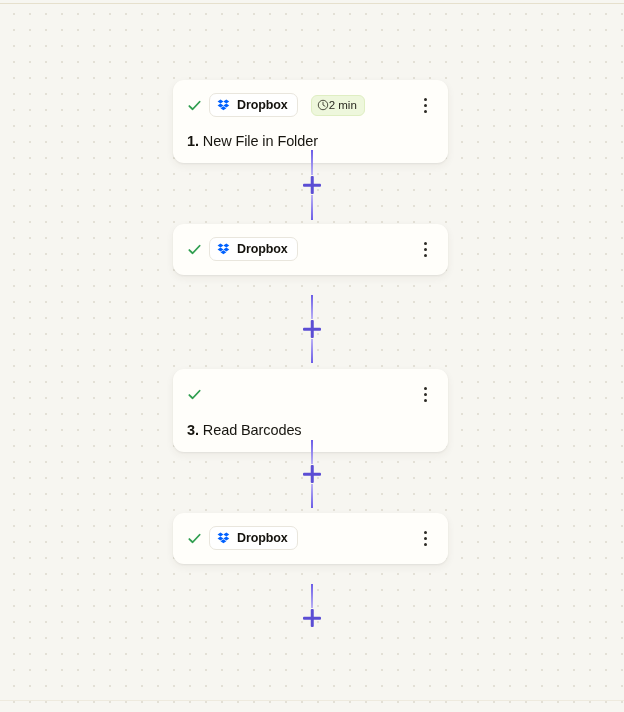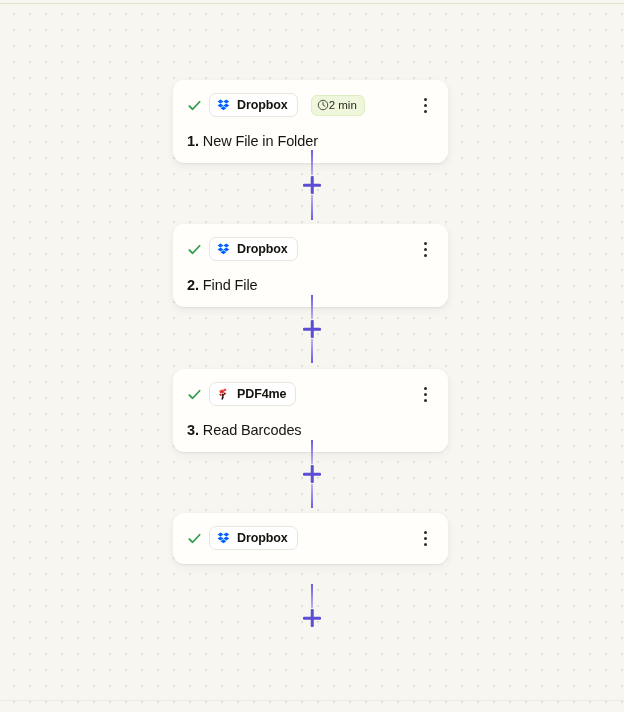--- a/index.html
+++ b/index.html
@@ -238,48 +238,33 @@
           <path d="M6 17.4 L11 14 L16 17.4 L11 20.8 Z" fill="#0061ff"></path>
         </svg>
         <span class="chip-label">Dropbox</span>
       </div>
       <div class="kebab">
         <span></span>
           <span></span>
           <span></span>
       </div>
     </div>
-    <div class="card-title">
-      <span class="step-num">2.</span>
-      <span>Find File</span>
-    </div>
   </div>
 
   <div class="connector" style="top:295px;">
     <div class="conn-line fade-down" style="height:24px;"></div>
     <div class="plus-btn"></div>
     <div class="conn-line fade-up" style="height:24px;"></div>
   </div>
 
   <div class="card" style="top:369px;">
     <div class="card-top">
       <svg class="check-icon" viewBox="0 0 16 16">
         <path d="M2.5 8.6 L6 12 L13.5 4" fill="none" stroke="#2f9e4f" stroke-width="1.9" stroke-linecap="round" stroke-linejoin="round"></path>
       </svg>
-      <div class="app-chip">
-        <svg class="app-logo" viewBox="0 0 24 24">
-          <path d="M13.5 1.5 L16.5 5.5 L11 8 Z" fill="#e3342f"></path>
-          <path d="M4 6.5 L11 4 L12.5 9.5 L5.5 11 Z" fill="#e3342f"></path>
-          <path d="M11.5 9 L16 10.5 L12.5 14 Z" fill="#8c1512"></path>
-          <path d="M9.5 10.5 L13 13 L10 17 L7.5 14.5 Z" fill="#3b2220"></path>
-          <path d="M9 15 L12 17 L9.5 22 L7.5 21.5 Z" fill="#1d1412"></path>
-          <path d="M3.5 11.5 L8 12.5 L6 16 Z" fill="#b51f1b"></path>
-        </svg>
-        <span class="chip-label">PDF4me</span>
-      </div>
       <div class="kebab">
         <span></span>
           <span></span>
           <span></span>
       </div>
     </div>
     <div class="card-title">
       <span class="step-num">3.</span>
       <span>Read Barcodes</span>
     </div>

